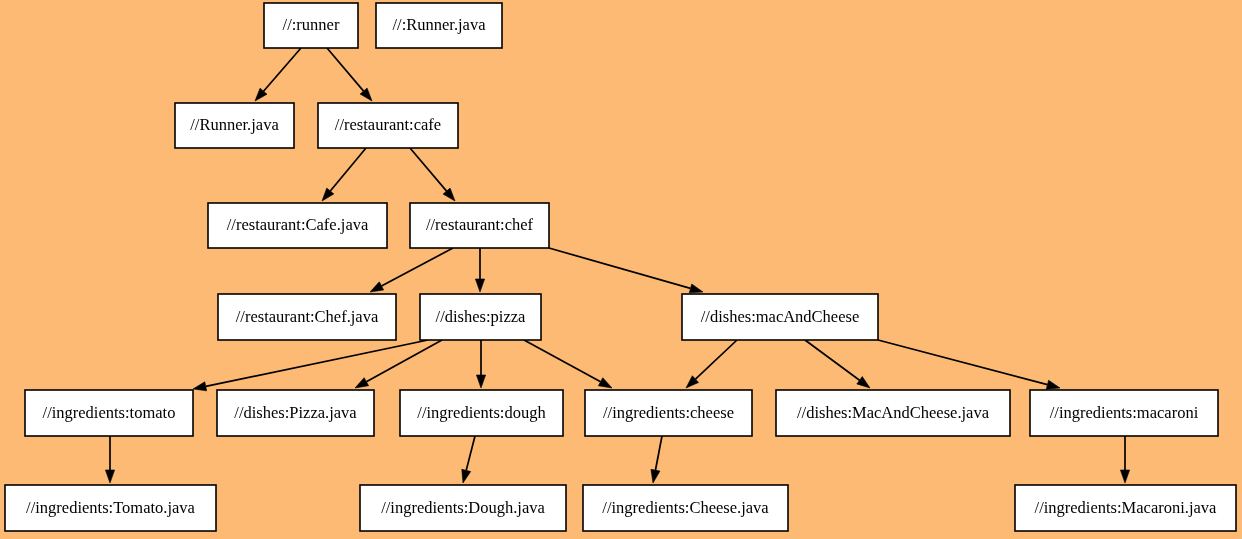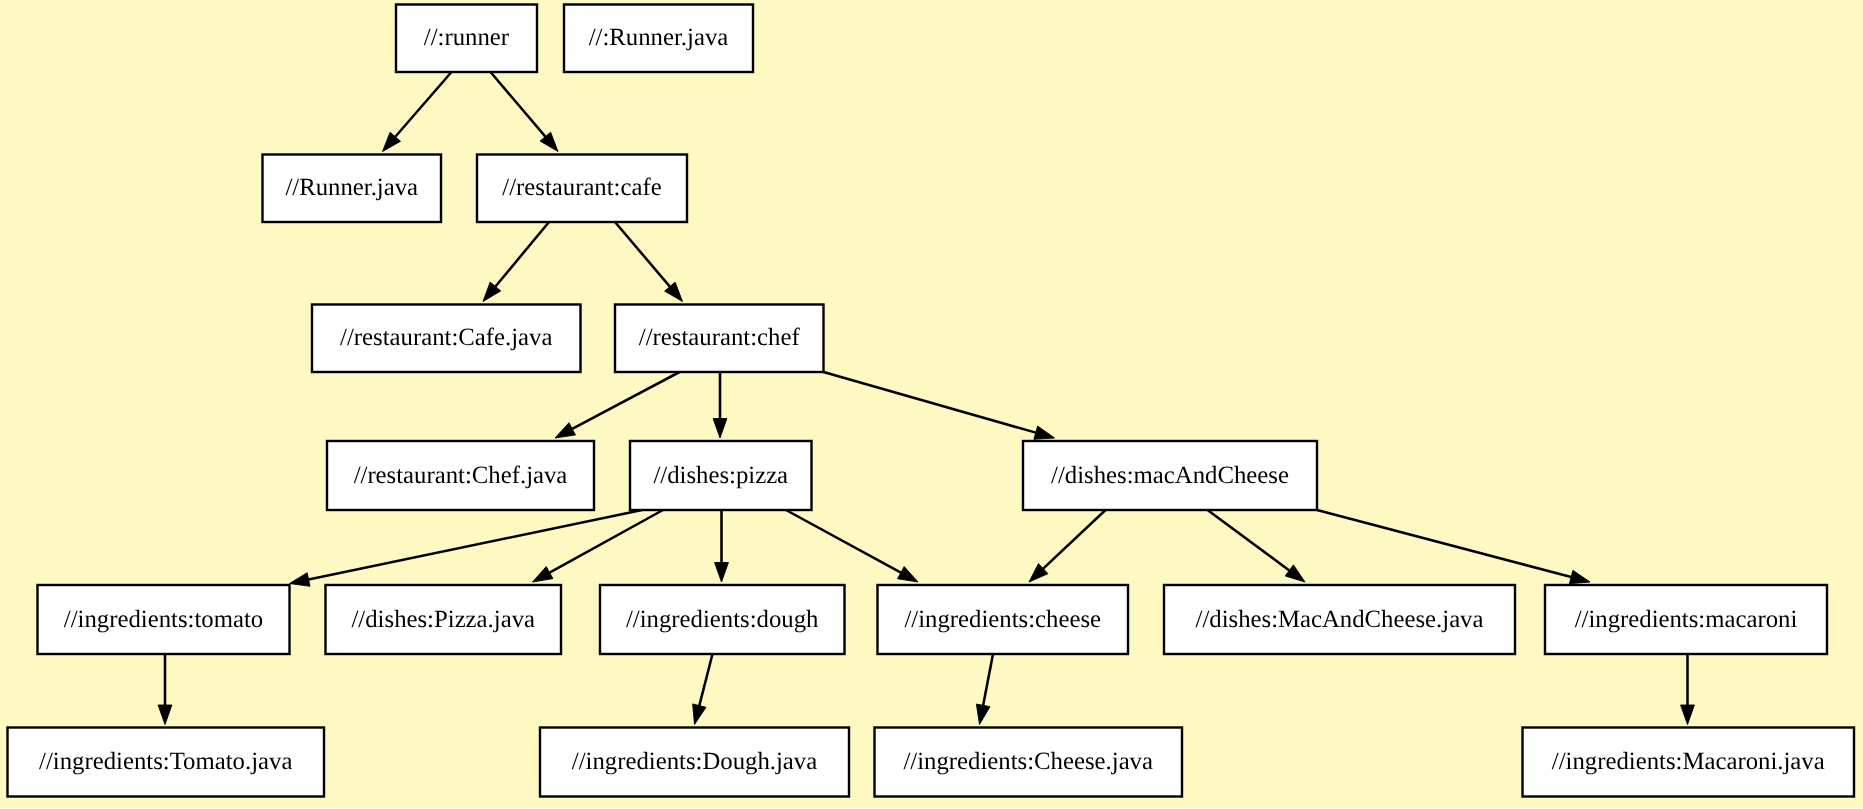--- a/index.html
+++ b/index.html
@@ -5,21 +5,21 @@
 <style>
   html, body {
     margin: 0;
     padding: 0;
     background: #ffffff;
   }
   #graph-canvas {
     position: relative;
     width: 1242px;
     height: 539px;
-    background: #fef9c3;
+    background: #fdba74;
     overflow: hidden;
     font-family: "Liberation Serif", "DejaVu Serif", serif;
   }
   svg#graph-svg {
     position: absolute;
     top: 0;
     left: 0;
     width: 1242px;
     height: 539px;
     display: block;

